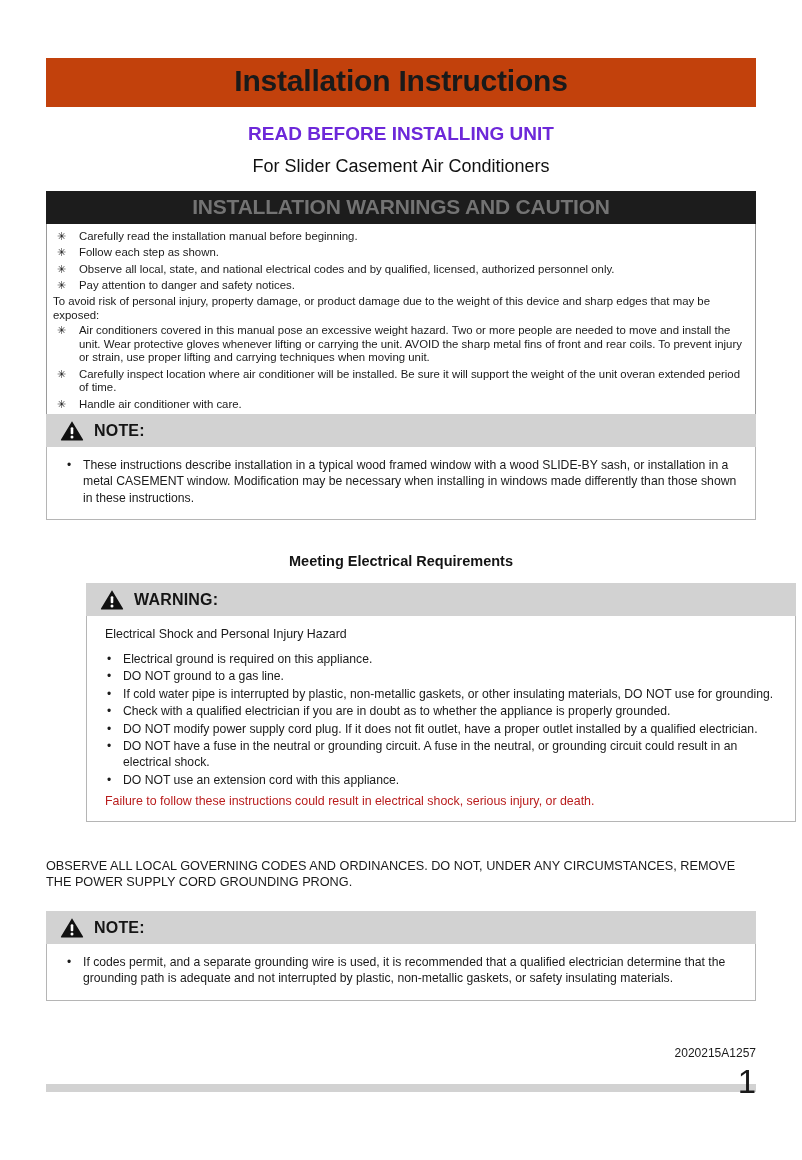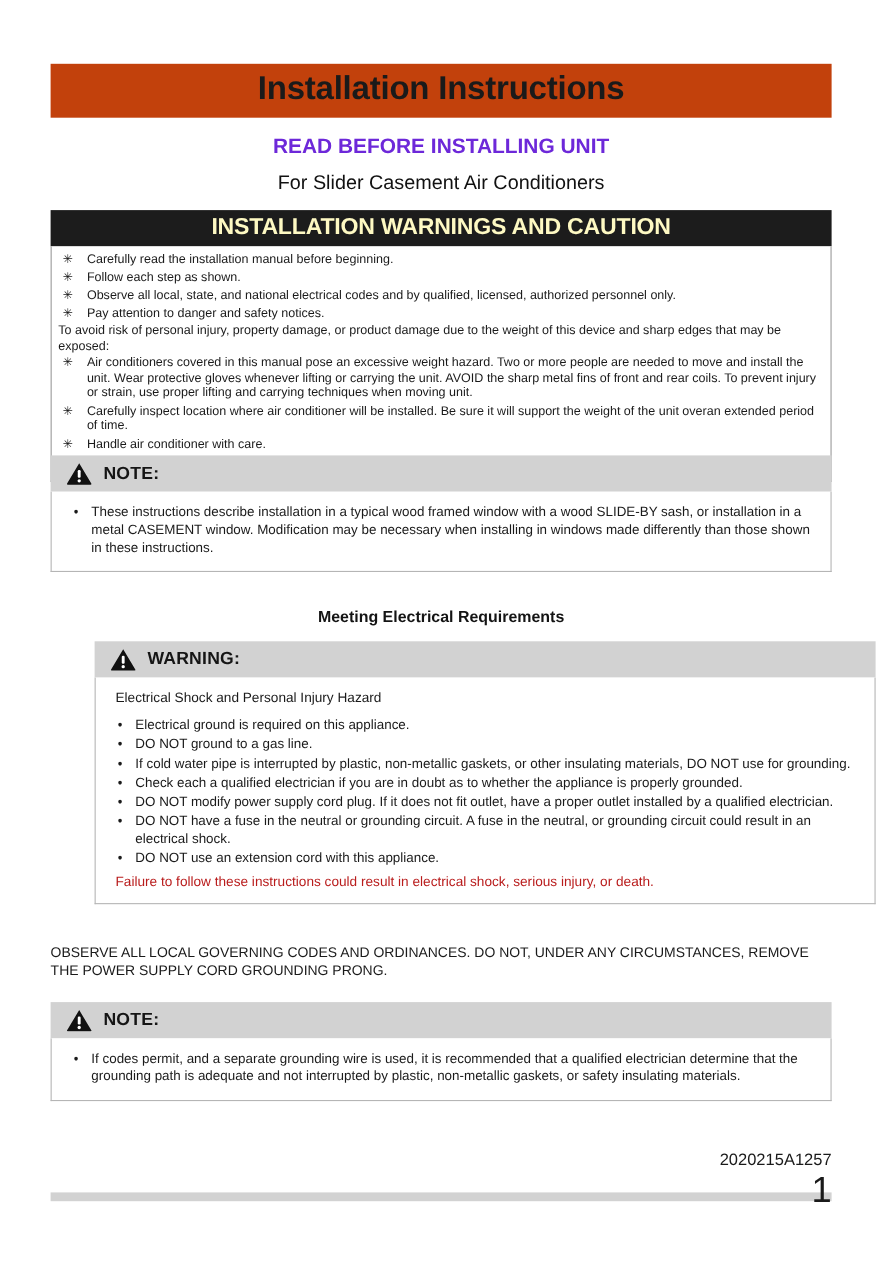--- a/index.html
+++ b/index.html
@@ -51,21 +51,21 @@
     text-align: center;
     font-size: 18px;
     font-weight: normal;
     margin-top: 11px;
     color: #111;
   }
 
   
   .caution-banner {
     background: #1c1c1c;
-    color: #fef9c3;
+    color: #737373;
     text-align: center;
     font-size: 21px;
     font-weight: bold;
     letter-spacing: -0.2px;
     padding: 4px 0 5px 0;
     margin-top: 14px;
   }
   .caution-box {
     border: 1px solid #9a9a9a;
     border-top: none;
@@ -168,21 +168,21 @@
   }
 
   
   .blk { position: absolute; left: 46px; width: 710px; }
 
   
   .doc-number {
     position: absolute;
     right: 46px;
     top: 1046px;
-    font-size: 15px;
+    font-size: 12px;
     color: #1a1a1a;
     text-align: right;
     margin-left: 48px;
   }
   .footer-bar {
     position: absolute;
     left: 46px;
     top: 1084px;
     width: 710px;
     height: 8px;
@@ -292,21 +292,21 @@
         <li>
           <span class="dot">•</span>
           <span>DO NOT ground to a gas line.</span>
         </li>
         <li>
           <span class="dot">•</span>
           <span>If cold water pipe is interrupted by plastic, non-metallic gaskets, or other insulating materials, DO NOT use for grounding.</span>
         </li>
         <li>
           <span class="dot">•</span>
-          <span>Check each a qualified electrician if you are in doubt as to whether the appliance is properly grounded.</span>
+          <span>Check with a qualified electrician if you are in doubt as to whether the appliance is properly grounded.</span>
         </li>
         <li>
           <span class="dot">•</span>
           <span>DO NOT modify power supply cord plug. If it does not fit outlet, have a proper outlet installed by a qualified electrician.</span>
         </li>
         <li>
           <span class="dot">•</span>
           <span>DO NOT have a fuse in the neutral or grounding circuit. A fuse in the neutral, or grounding circuit could result in an electrical shock.</span>
         </li>
         <li>

